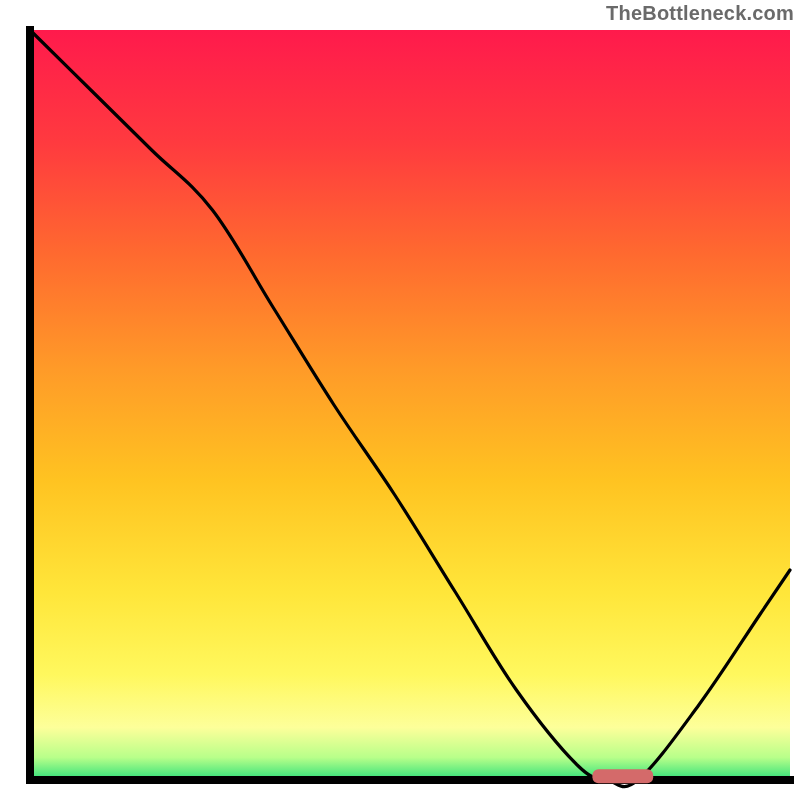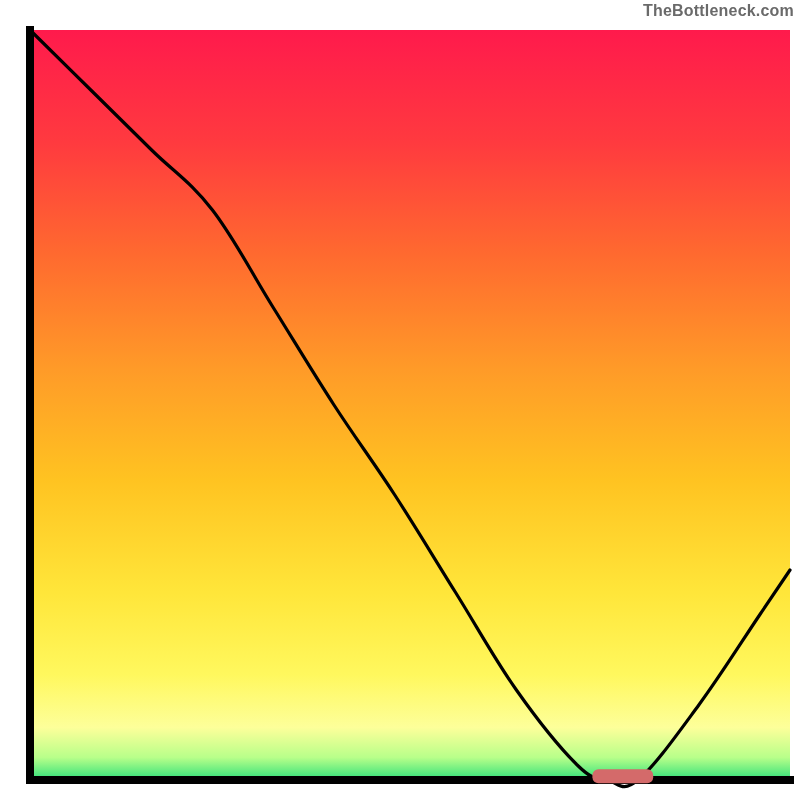--- a/index.html
+++ b/index.html
@@ -12,21 +12,21 @@
   }
   .frame {
     position: relative;
     width: 800px;
     height: 800px;
   }
   .watermark {
     position: absolute;
     top: 2px;
     right: 6px;
-    font-size: 16px;
+    font-size: 20px;
     font-weight: 600;
     color: #6a6a6a;
     letter-spacing: 0.2px;
   }
   svg {
     display: block;
   }
 </style>
 </head>
 <body>

